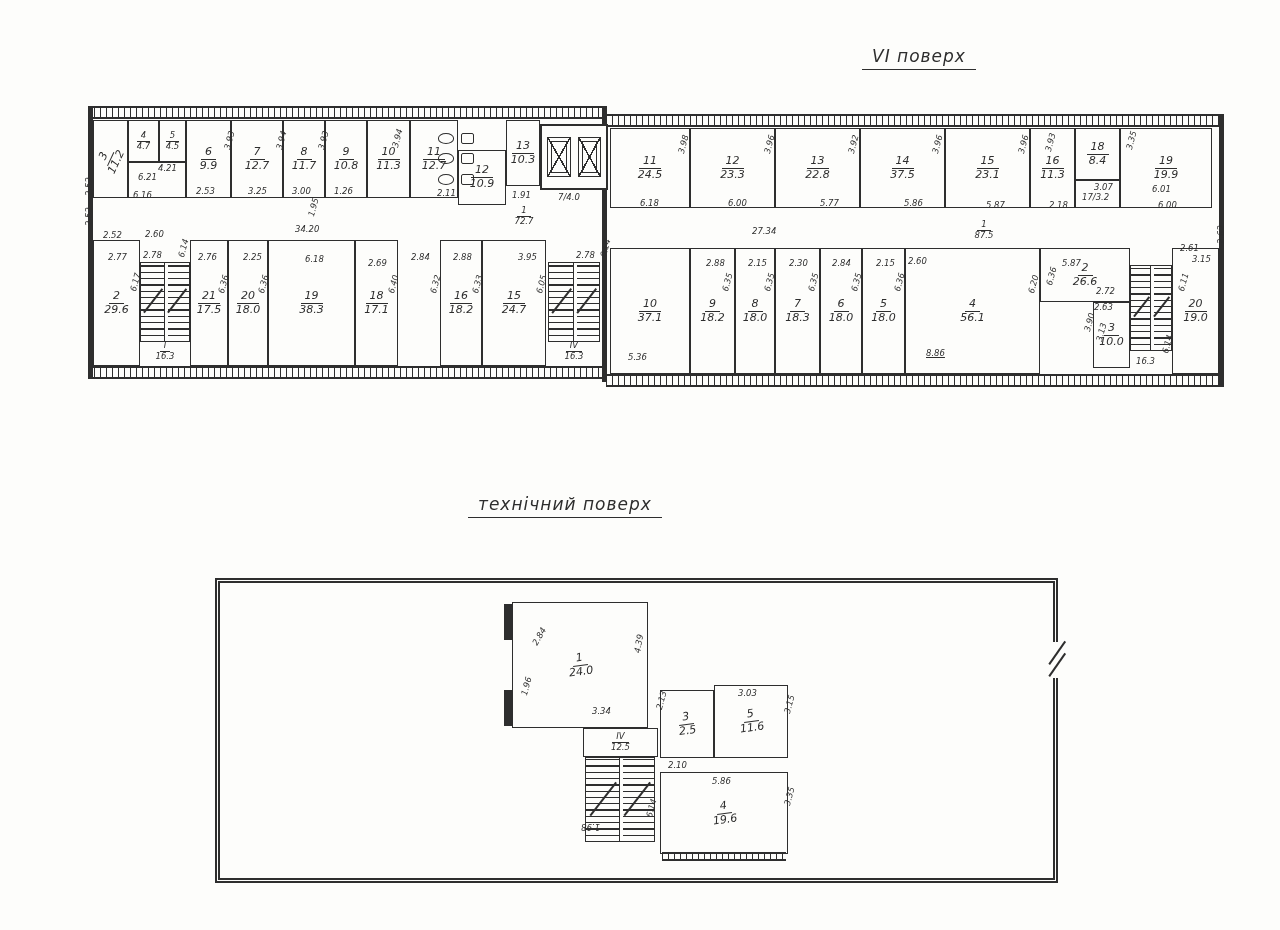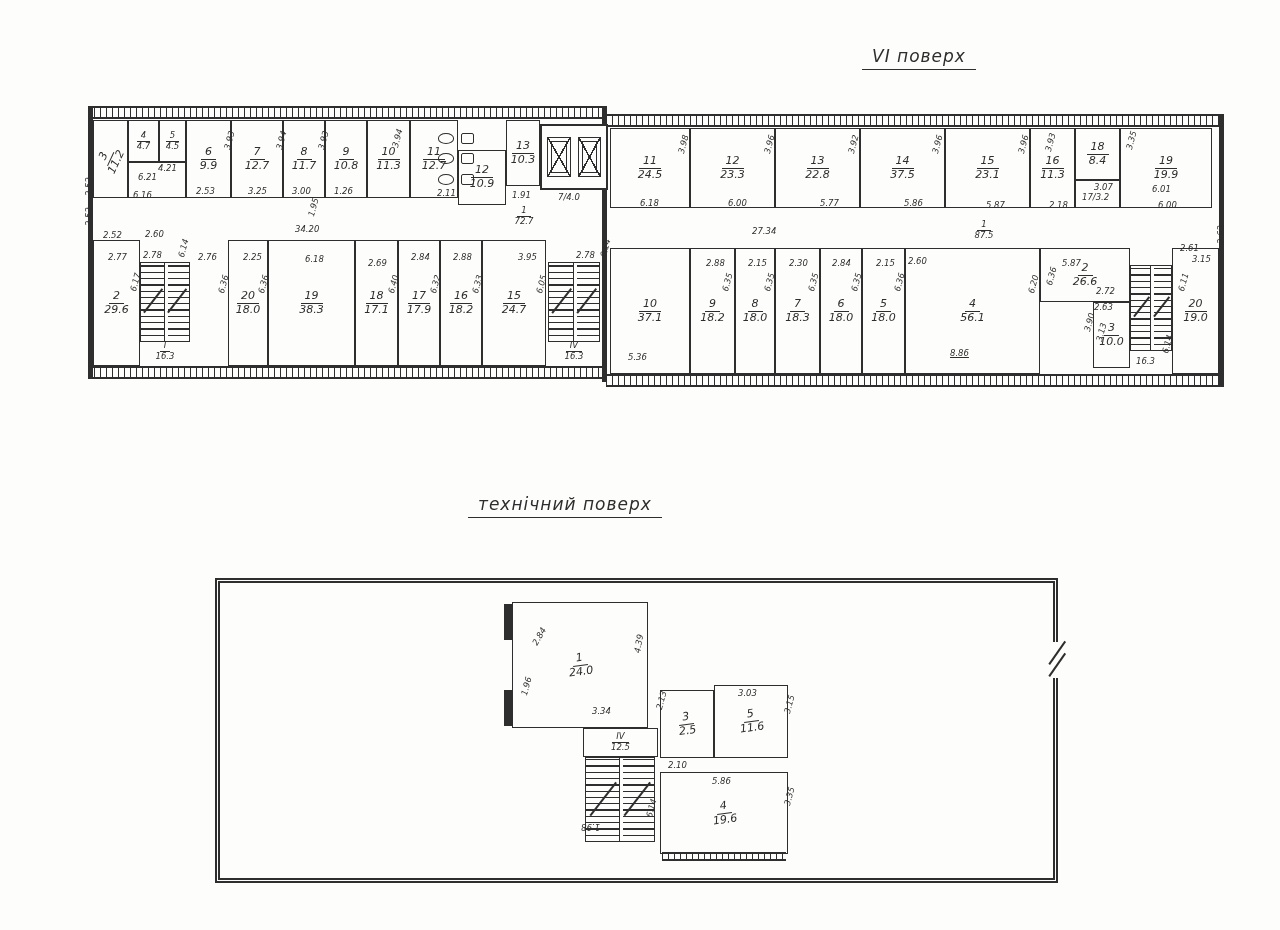--- a/index.html
+++ b/index.html
@@ -112,31 +112,31 @@
       <div class="rl"><span class="rn">2</span><span class="ra">29.6</span></div>
     </div>
     <div class="el stair" style="left: 140px; top: 262px; width: 50px; height: 80px;">
       <div class="rail"></div>
       <div class="diag d1"></div>
       <div class="diag d2"></div>
     </div>
     <div class="el room nb" style="left: 147px; top: 338px; width: 36px; height: 26px;">
       <div class="rl sm"><span class="rn">I</span><span class="ra">16.3</span></div>
     </div>
+    <div class="el room" style="left: 190px; top: 240px; width: 38px; height: 126px;">
+      <div class="rl"><span class="rn">21</span><span class="ra">17.5</span></div>
+    </div>
     <div class="el room" style="left: 228px; top: 240px; width: 40px; height: 126px;">
       <div class="rl"><span class="rn">20</span><span class="ra">18.0</span></div>
     </div>
     <div class="el room" style="left: 268px; top: 240px; width: 87px; height: 126px;">
       <div class="rl"><span class="rn">19</span><span class="ra">38.3</span></div>
     </div>
     <div class="el room" style="left: 355px; top: 240px; width: 43px; height: 126px;">
       <div class="rl"><span class="rn">18</span><span class="ra">17.1</span></div>
-    </div>
-    <div class="el room" style="left: 398px; top: 240px; width: 42px; height: 126px;">
-      <div class="rl"><span class="rn">17</span><span class="ra">17.9</span></div>
     </div>
     <div class="el room" style="left: 440px; top: 240px; width: 42px; height: 126px;">
       <div class="rl"><span class="rn">16</span><span class="ra">18.2</span></div>
     </div>
     <div class="el room" style="left: 482px; top: 240px; width: 64px; height: 126px;">
       <div class="rl"><span class="rn">15</span><span class="ra">24.7</span></div>
     </div>
     <div class="el stair" style="left: 548px; top: 262px; width: 52px; height: 80px;">
       <div class="rail"></div>
       <div class="diag d1"></div>
@@ -283,21 +283,21 @@
     <div class="el dim" style="left: 1094px; top: 302px;">2.63</div>
     <div class="el dim" style="left: 1082px; top: 330px; transform: rotate(-75deg);">3.90</div>
     <div class="el dim" style="left: 1094px; top: 340px; transform: rotate(-75deg);">3.13</div>
     <div class="el dim" style="left: 1136px; top: 356px;">16.3</div>
     <div class="el dim" style="left: 1160px; top: 352px; transform: rotate(-75deg);">6.14</div>
     <div class="el dim" style="left: 1176px; top: 290px; transform: rotate(-75deg);">6.11</div>
     <div class="el dim" style="left: 1180px; top: 243px;">2.61</div>
     <div class="el dim" style="left: 1192px; top: 254px;">3.15</div>
     <div class="el dim" style="left: 1216px; top: 244px; transform: rotate(-90deg);">2.62</div>
     <div class="el dim" style="left: 628px; top: 352px;">5.36</div>
-    <div class="el dim" style="left: 950px; top: 348px; text-decoration: underline;">8.86</div>
+    <div class="el dim" style="left: 926px; top: 348px; text-decoration: underline;">8.86</div>
     <div class="el outline" style="left: 215px; top: 578px; width: 843px; height: 305px;"></div>
     <div class="el zig" style="left: 1046px; top: 642px;">
       <div class="z1"></div>
       <div class="z2"></div>
     </div>
     <div class="el wall" style="left: 504px; top: 604px; width: 9px; height: 36px;"></div>
     <div class="el wall" style="left: 504px; top: 690px; width: 9px; height: 36px;"></div>
     <div class="el room" style="left: 512px; top: 602px; width: 136px; height: 126px;">
       <div class="rl" style="transform: rotate(-8deg);"><span class="rn">1</span><span class="ra">24.0</span></div>
     </div>

